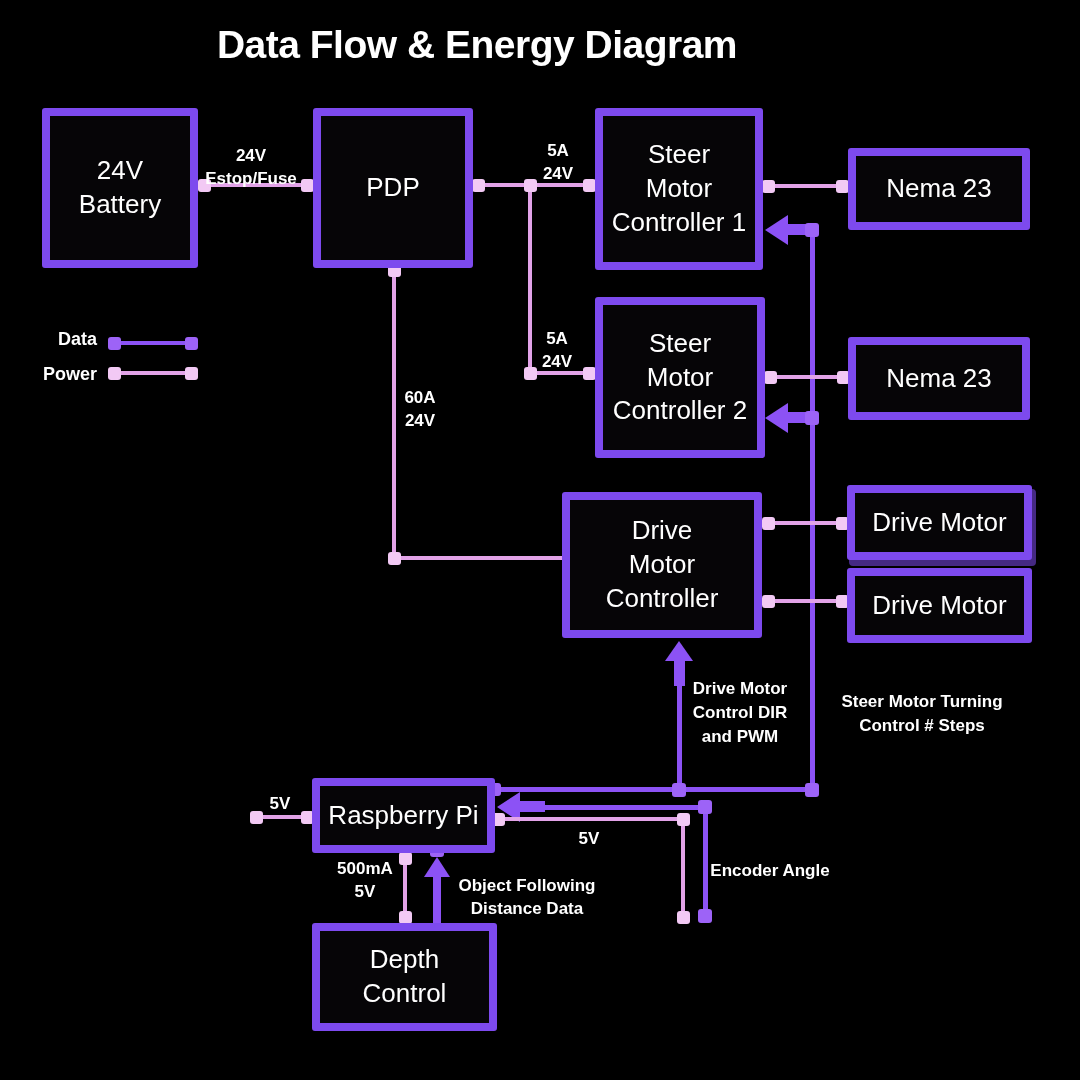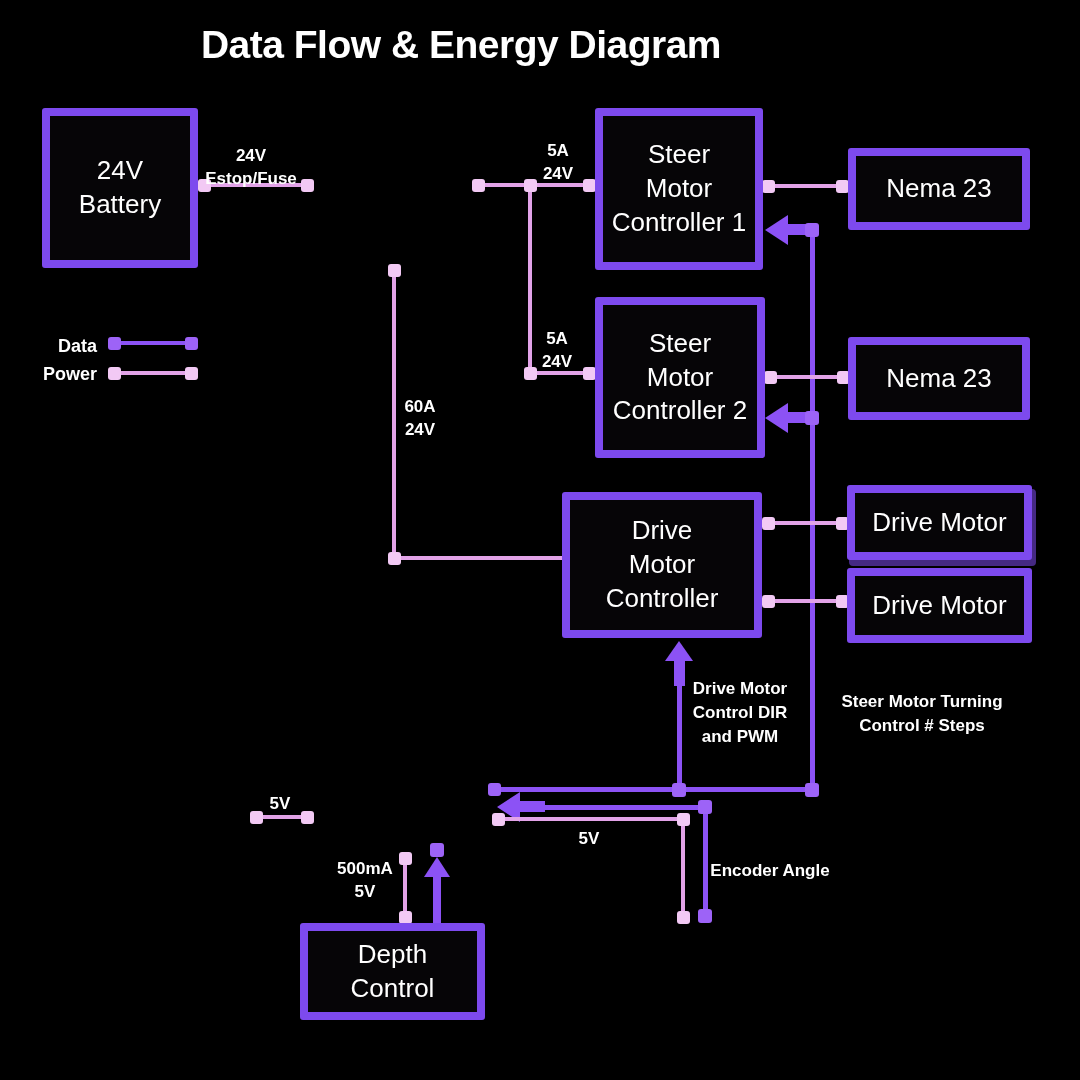--- a/index.html
+++ b/index.html
@@ -1,19 +1,19 @@
 <!DOCTYPE html>
 <html style="--background: #000000; --box-border: #7d4aee; --box-fill: #060507; --text: #ffffff; --power-line: #e2a3e8; --power-node: #f2c9f4; --data-line: #8c52f5; --data-node: #9d63f7;"><head>
 <meta charset="utf-8">
 <style>
   html,body{margin:0;padding:0;background:#000;}
   #canvas{position:relative;width:1080px;height:1080px;background:var(--background,#000);overflow:hidden;
           font-family:"Liberation Sans",sans-serif;}
   .title{position:absolute;color:var(--text,#fff);font-weight:800;font-size:39px;line-height:44px;
-         text-align:center;letter-spacing:-0.5px;}
+         text-align:center;letter-spacing:-0.5px;margin-left:16px;}
   .node{position:absolute;box-sizing:border-box;border:8px solid var(--box-border,#7d4aee);
         background:var(--box-fill,#060507);color:var(--text,#fff);border-radius:3px;
         display:flex;align-items:center;justify-content:center;text-align:center;
         font-size:26px;line-height:1.3;}
   .node span{display:block;}
   .shadowed{box-shadow:3px 5px 0 1px rgba(125,74,238,0.55);}
   .pline{position:absolute;background:var(--power-line,#e2a3e8);}
   .dline{position:absolute;background:var(--data-line,#8c52f5);}
   .sq{position:absolute;width:13px;height:13px;border-radius:3px;}
   .psq{background:var(--power-node,#f2c9f4);}
@@ -97,35 +97,40 @@
   <div class="sq psq" style="left:762px;top:595px"></div>
   <div class="sq psq" style="left:836px;top:595px"></div>
   <div class="sq psq" style="left:250px;top:811px"></div>
   <div class="sq psq" style="left:301px;top:811px"></div>
   <div class="sq psq" style="left:492px;top:813px"></div>
   <div class="sq psq" style="left:677px;top:813px"></div>
   <div class="sq psq" style="left:677px;top:911px"></div>
   <div class="sq psq" style="left:399px;top:852px"></div>
   <div class="sq psq" style="left:399px;top:911px"></div>
 
-  <div class="legend-label" style="left:20px;top:336px;width:77px">Data</div>
+  <div class="legend-label" style="left:20px;top:329px;width:77px">Data</div>
   <div class="dline" style="left:108px;top:341px;width:89px;height:4px"></div>
   <div class="sq dsq" style="left:108px;top:337px"></div>
   <div class="sq dsq" style="left:185px;top:337px"></div>
   <div class="legend-label" style="left:20px;top:364px;width:77px">Power</div>
   <div class="pline" style="left:108px;top:371px;width:89px;height:4px"></div>
   <div class="sq psq" style="left:108px;top:367px"></div>
   <div class="sq psq" style="left:185px;top:367px"></div>
 
   <div class="node" style="left:42px;top:108px;width:156px;height:160px">
     <div>
         <span>24V</span>
         <span>Battery</span>
       </div>
   </div>
+  <div class="node" style="left:313px;top:108px;width:160px;height:160px">
+    <div>
+        <span>PDP</span>
+      </div>
+  </div>
   <div class="node" style="left:595px;top:108px;width:168px;height:162px">
     <div>
         <span>Steer</span>
         <span>Motor</span>
         <span>Controller 1</span>
       </div>
   </div>
   <div class="node" style="left:848px;top:148px;width:182px;height:82px">
     <div>
         <span>Nema 23</span>
@@ -153,49 +158,58 @@
   <div class="node shadowed" style="left:847px;top:485px;width:185px;height:75px">
     <div>
         <span>Drive Motor</span>
       </div>
   </div>
   <div class="node" style="left:847px;top:568px;width:185px;height:75px">
     <div>
         <span>Drive Motor</span>
       </div>
   </div>
-  <div class="node" style="left:300px;top:923px;width:185px;height:97px">
+  <div class="node" style="left:312px;top:778px;width:183px;height:75px">
+    <div>
+        <span>Raspberry Pi</span>
+      </div>
+  </div>
+  <div class="node" style="left:312px;top:923px;width:185px;height:108px">
     <div>
         <span>Depth</span>
         <span>Control</span>
       </div>
   </div>
 
   <div class="elabel" style="left:191px;top:144px;width:120px">
     <span>24V</span>
       <span>Estop/Fuse</span>
   </div>
   <div class="elabel" style="left:518px;top:139px;width:80px">
     <span>5A</span>
       <span>24V</span>
   </div>
   <div class="elabel" style="left:517px;top:327px;width:80px">
     <span>5A</span>
       <span>24V</span>
   </div>
-  <div class="elabel" style="left:380px;top:395px;width:80px">
+  <div class="elabel" style="left:380px;top:386px;width:80px">
     <span>60A</span>
       <span>24V</span>
   </div>
   <div class="elabel" style="left:258px;top:792px;width:44px">
     <span>5V</span>
   </div>
   <div class="elabel" style="left:325px;top:857px;width:80px">
     <span>500mA</span>
       <span>5V</span>
+  </div>
+  <div class="elabel" style="left:452px;top:874px;width:150px">
+    <span>Object Following</span>
+      <span>Distance Data</span>
   </div>
   <div class="elabel" style="left:567px;top:827px;width:44px">
     <span>5V</span>
   </div>
   <div class="elabel" style="left:705px;top:859px;width:130px">
     <span>Encoder Angle</span>
   </div>
   <div class="elabel" style="left:680px;top:677px;width:120px;line-height:24px">
     <span>Drive Motor</span>
       <span>Control DIR</span>

